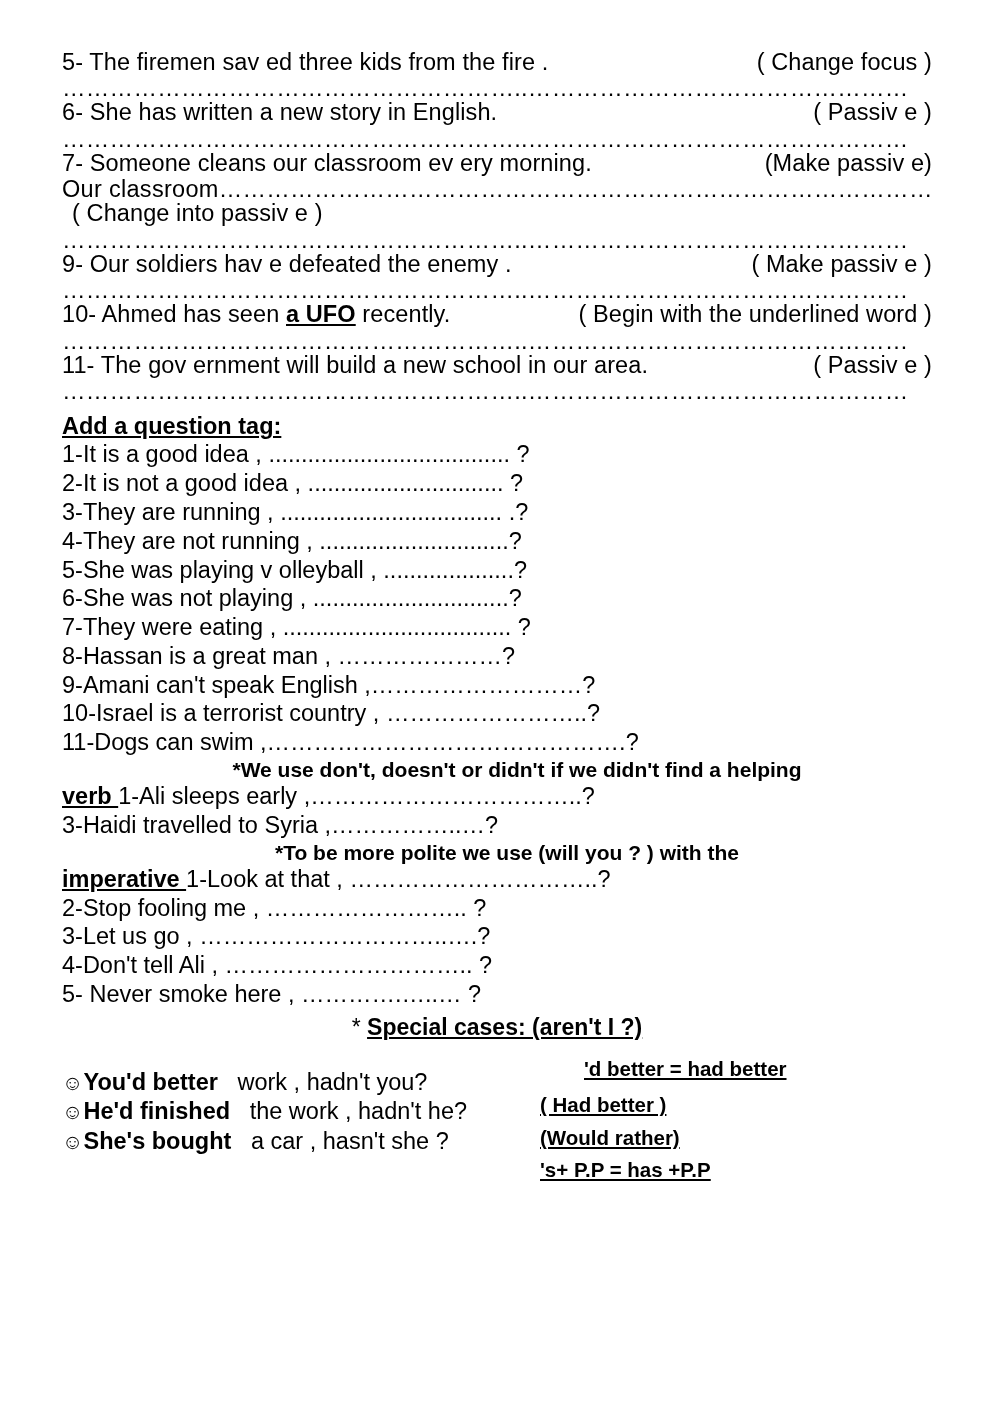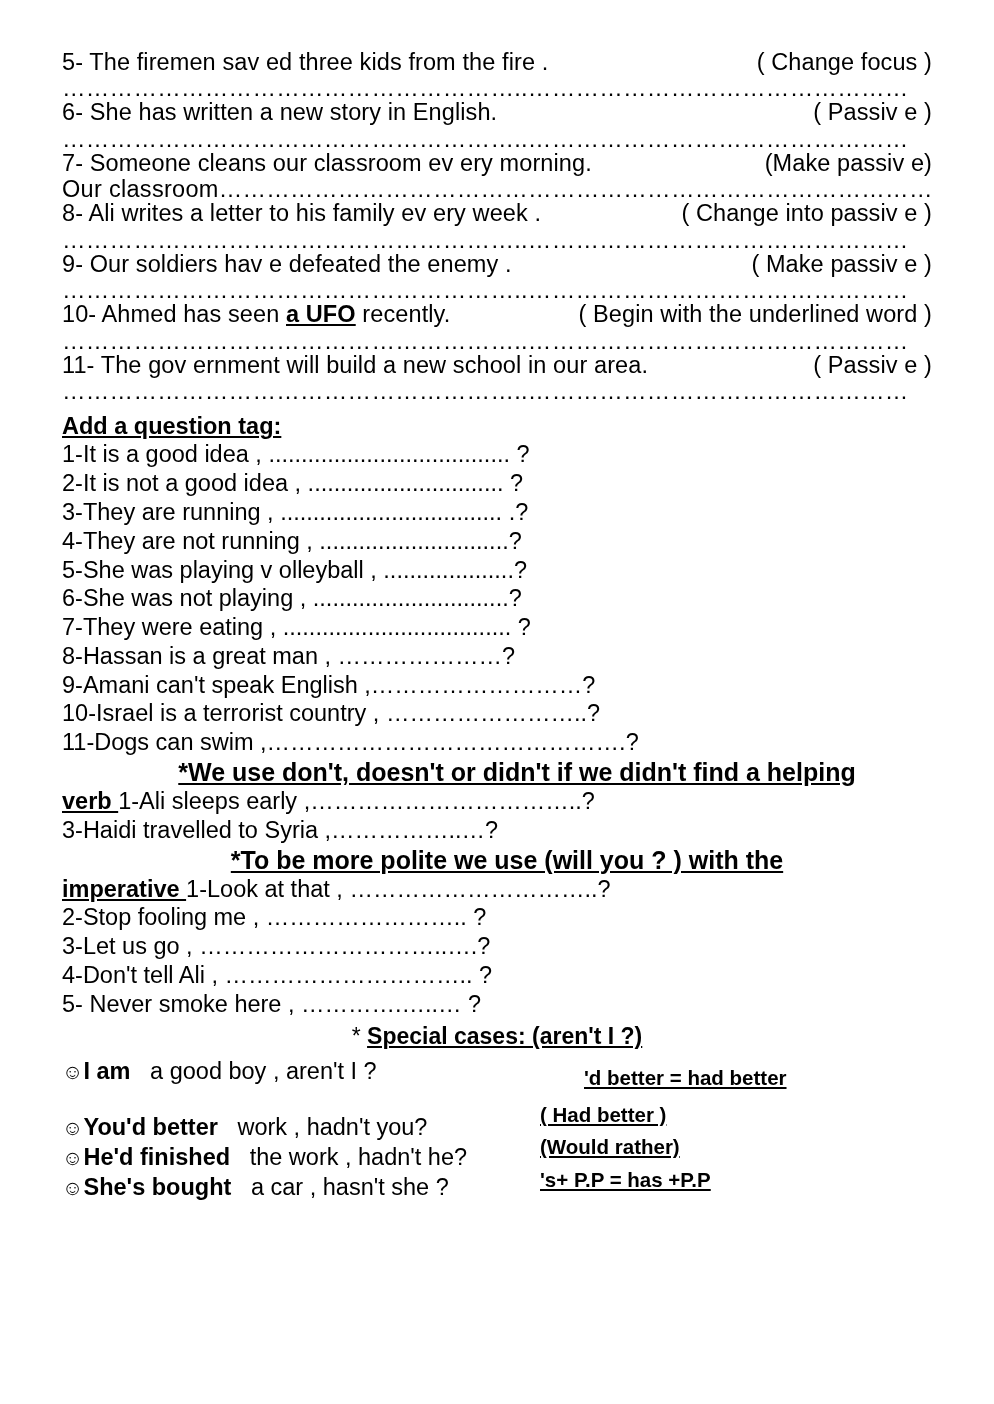--- a/index.html
+++ b/index.html
@@ -53,23 +53,22 @@
     margin-top: 8px;
     display: inline-block;
   }
   .tag-line {
     font-size: 23.5px;
     line-height: 1.225;
     white-space: pre;
   }
   .center-head {
     text-align: center;
-    font-size: 25px;
+    font-size: 21px;
     font-weight: bold;
-    text-decoration: underline;
     line-height: 1.2;
   }
   .hang {
     font-size: 23.5px;
     line-height: 1.225;
     white-space: pre;
   }
   .star-center {
     text-align: center;
     font-size: 23px;
@@ -121,21 +120,20 @@
     </div>
     <span class="dots">…………………………………………………..…………………………………………</span>
 
     <div class="qrow">
       <span class="line qtext">7- Someone cleans our classroom ev ery morning.</span>
       <span class="line qtag">(Make passiv e)</span>
     </div>
     <span class="dots">Our classroom………………………………………………………………………………..</span>
 
     <div class="qrow">
-      <span class="line qtext">8- Ali writes a letter to his family ev ery week .</span>
       <span class="line qtag">( Change into passiv e )</span>
     </div>
     <span class="dots">…………………………………………………..…………………………………………</span>
 
     <div class="qrow">
       <span class="line qtext">9- Our soldiers hav e defeated the enemy .</span>
       <span class="line qtag">( Make passiv e )</span>
     </div>
     <span class="dots">…………………………………………………..…………………………………………</span>
 
@@ -179,21 +177,20 @@
     <div class="hang">2-Stop fooling me , …………………….. ?</div>
     <div class="hang">3-Let us go , …………………………..….?</div>
     <div class="hang">4-Don't tell Ali , ………………………….. ?</div>
     <div class="hang">5- Never smoke here , ………….…..… ?</div>
     <div class="hang"></div>
   </div>
 
   <div class="special-block">
     <div class="star-center"><span>* </span><span class="bu">Special cases: (aren't I ?)</span></div>
 
-    <div class="special-row" style="margin-top:6px;"><span class="smiley">☺</span><span class="b">I am</span><span>   a good boy , aren't I ?</span></div>
 
     <div style="height:26px;"></div>
 
     <div class="special-row"><span class="smiley">☺</span><span class="b">You'd better</span><span>   work , hadn't you?</span></div>
 
 
     <div class="special-row"><span class="smiley">☺</span><span class="b">He'd finished</span><span>   the work , hadn't he?</span></div>
 
     <div class="special-row"><span class="smiley">☺</span><span class="b">She's bought</span><span>   a car , hasn't she ?</span></div>
 

